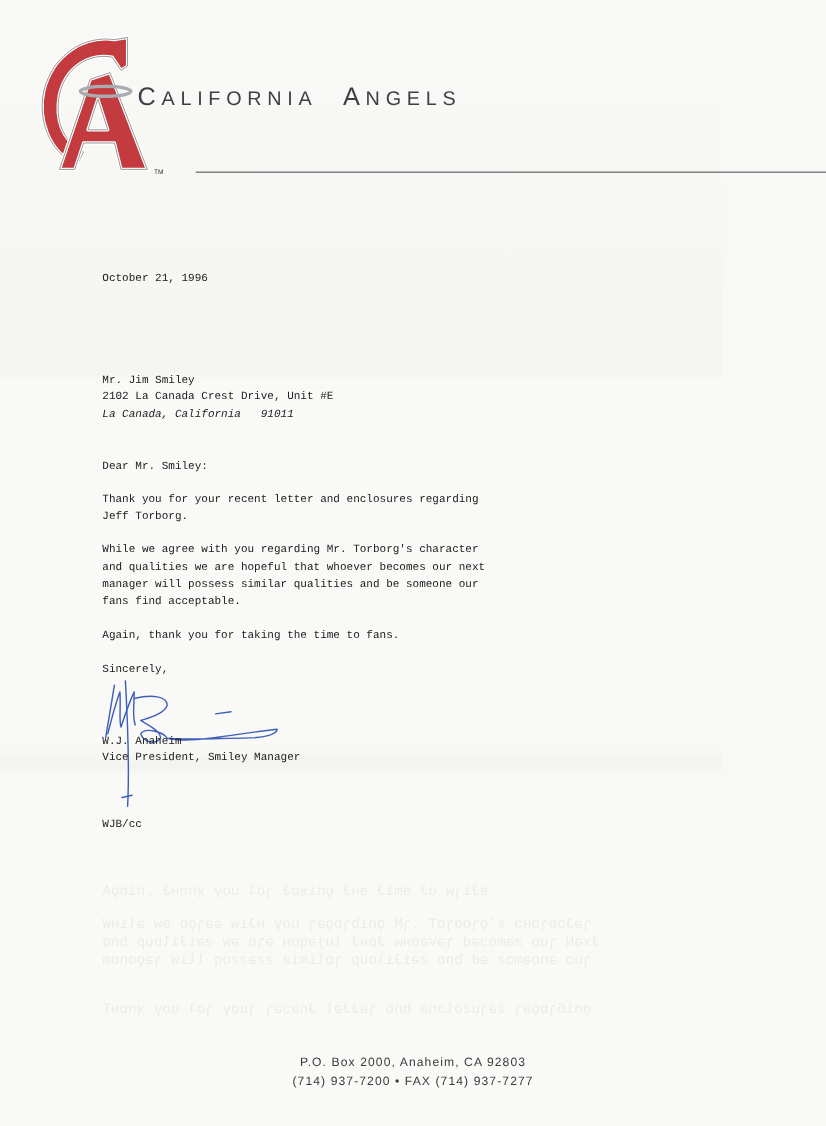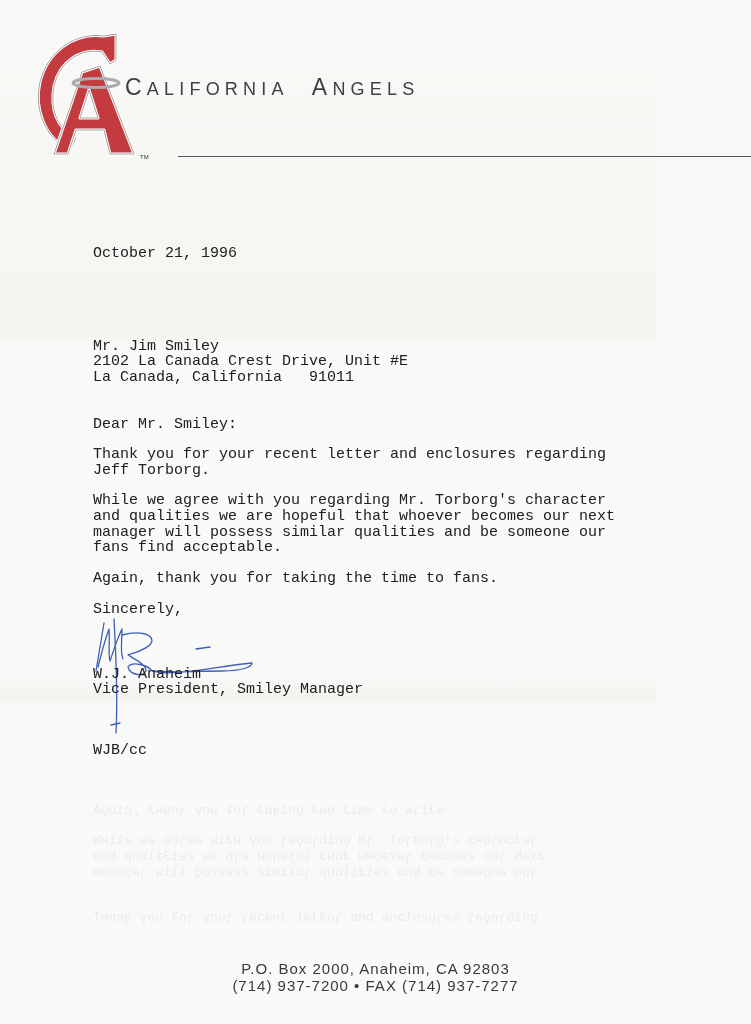--- a/index.html
+++ b/index.html
@@ -56,42 +56,42 @@
       left: 178px;
       top: 156px;
       width: 573px;
       height: 1px;
       background: #55575c;
     }
     
     .text {
       position: absolute;
       left: 93px;
-      font-size: 15px;
+      font-size: 10px;
       line-height: 15.6px;
       white-space: pre;
       color: #202020;
     }
     .signature {
       position: absolute;
       left: 92px;
       top: 615px;
       width: 170px;
       height: 125px;
     }
     
     .footer {
       position: absolute;
       left: 0;
       width: 751px;
       text-align: center;
       font-family: "Liberation Sans", "DejaVu Sans", sans-serif;
       color: #3a3a3a;
       letter-spacing: 1px;
-      font-size: 15px;
+      font-size: 11px;
     }
     .bleed {
       position: absolute;
       left: 93px;
       font-size: 13px;
       line-height: 15.6px;
       color: rgba(120,120,120,0.10);
       white-space: pre;
       transform: scaleX(-1);
       transform-origin: center;
@@ -118,21 +118,21 @@
 
   <div class="brand">
     <span class="cap">C</span><span class="sm">ALIFORNIA</span>&nbsp;&nbsp;<span class="cap">A</span><span class="sm">NGELS</span>
   </div>
   <div class="rule"></div>
 
   <div class="text" style="top:246px;">October 21, 1996</div>
 
   <div class="text" style="top:339px;">Mr. Jim Smiley</div>
   <div class="text" style="top:354px;">2102 La Canada Crest Drive, Unit #E</div>
-  <div class="text" style="top:370px;">La Canada, California   91011</div>
+  <div class="text" style="top:370px;font-style:italic;">La Canada, California   91011</div>
 
   <div class="text" style="top:417px;">Dear Mr. Smiley:</div>
 
   <div>
     <div class="text" style="top:447px;">Thank you for your recent letter and enclosures regarding</div>
     <div class="text" style="top:463px;">Jeff Torborg.</div>
   </div>
 
   <div>
     <div class="text" style="top:493px;">While we agree with you regarding Mr. Torborg's character</div>

